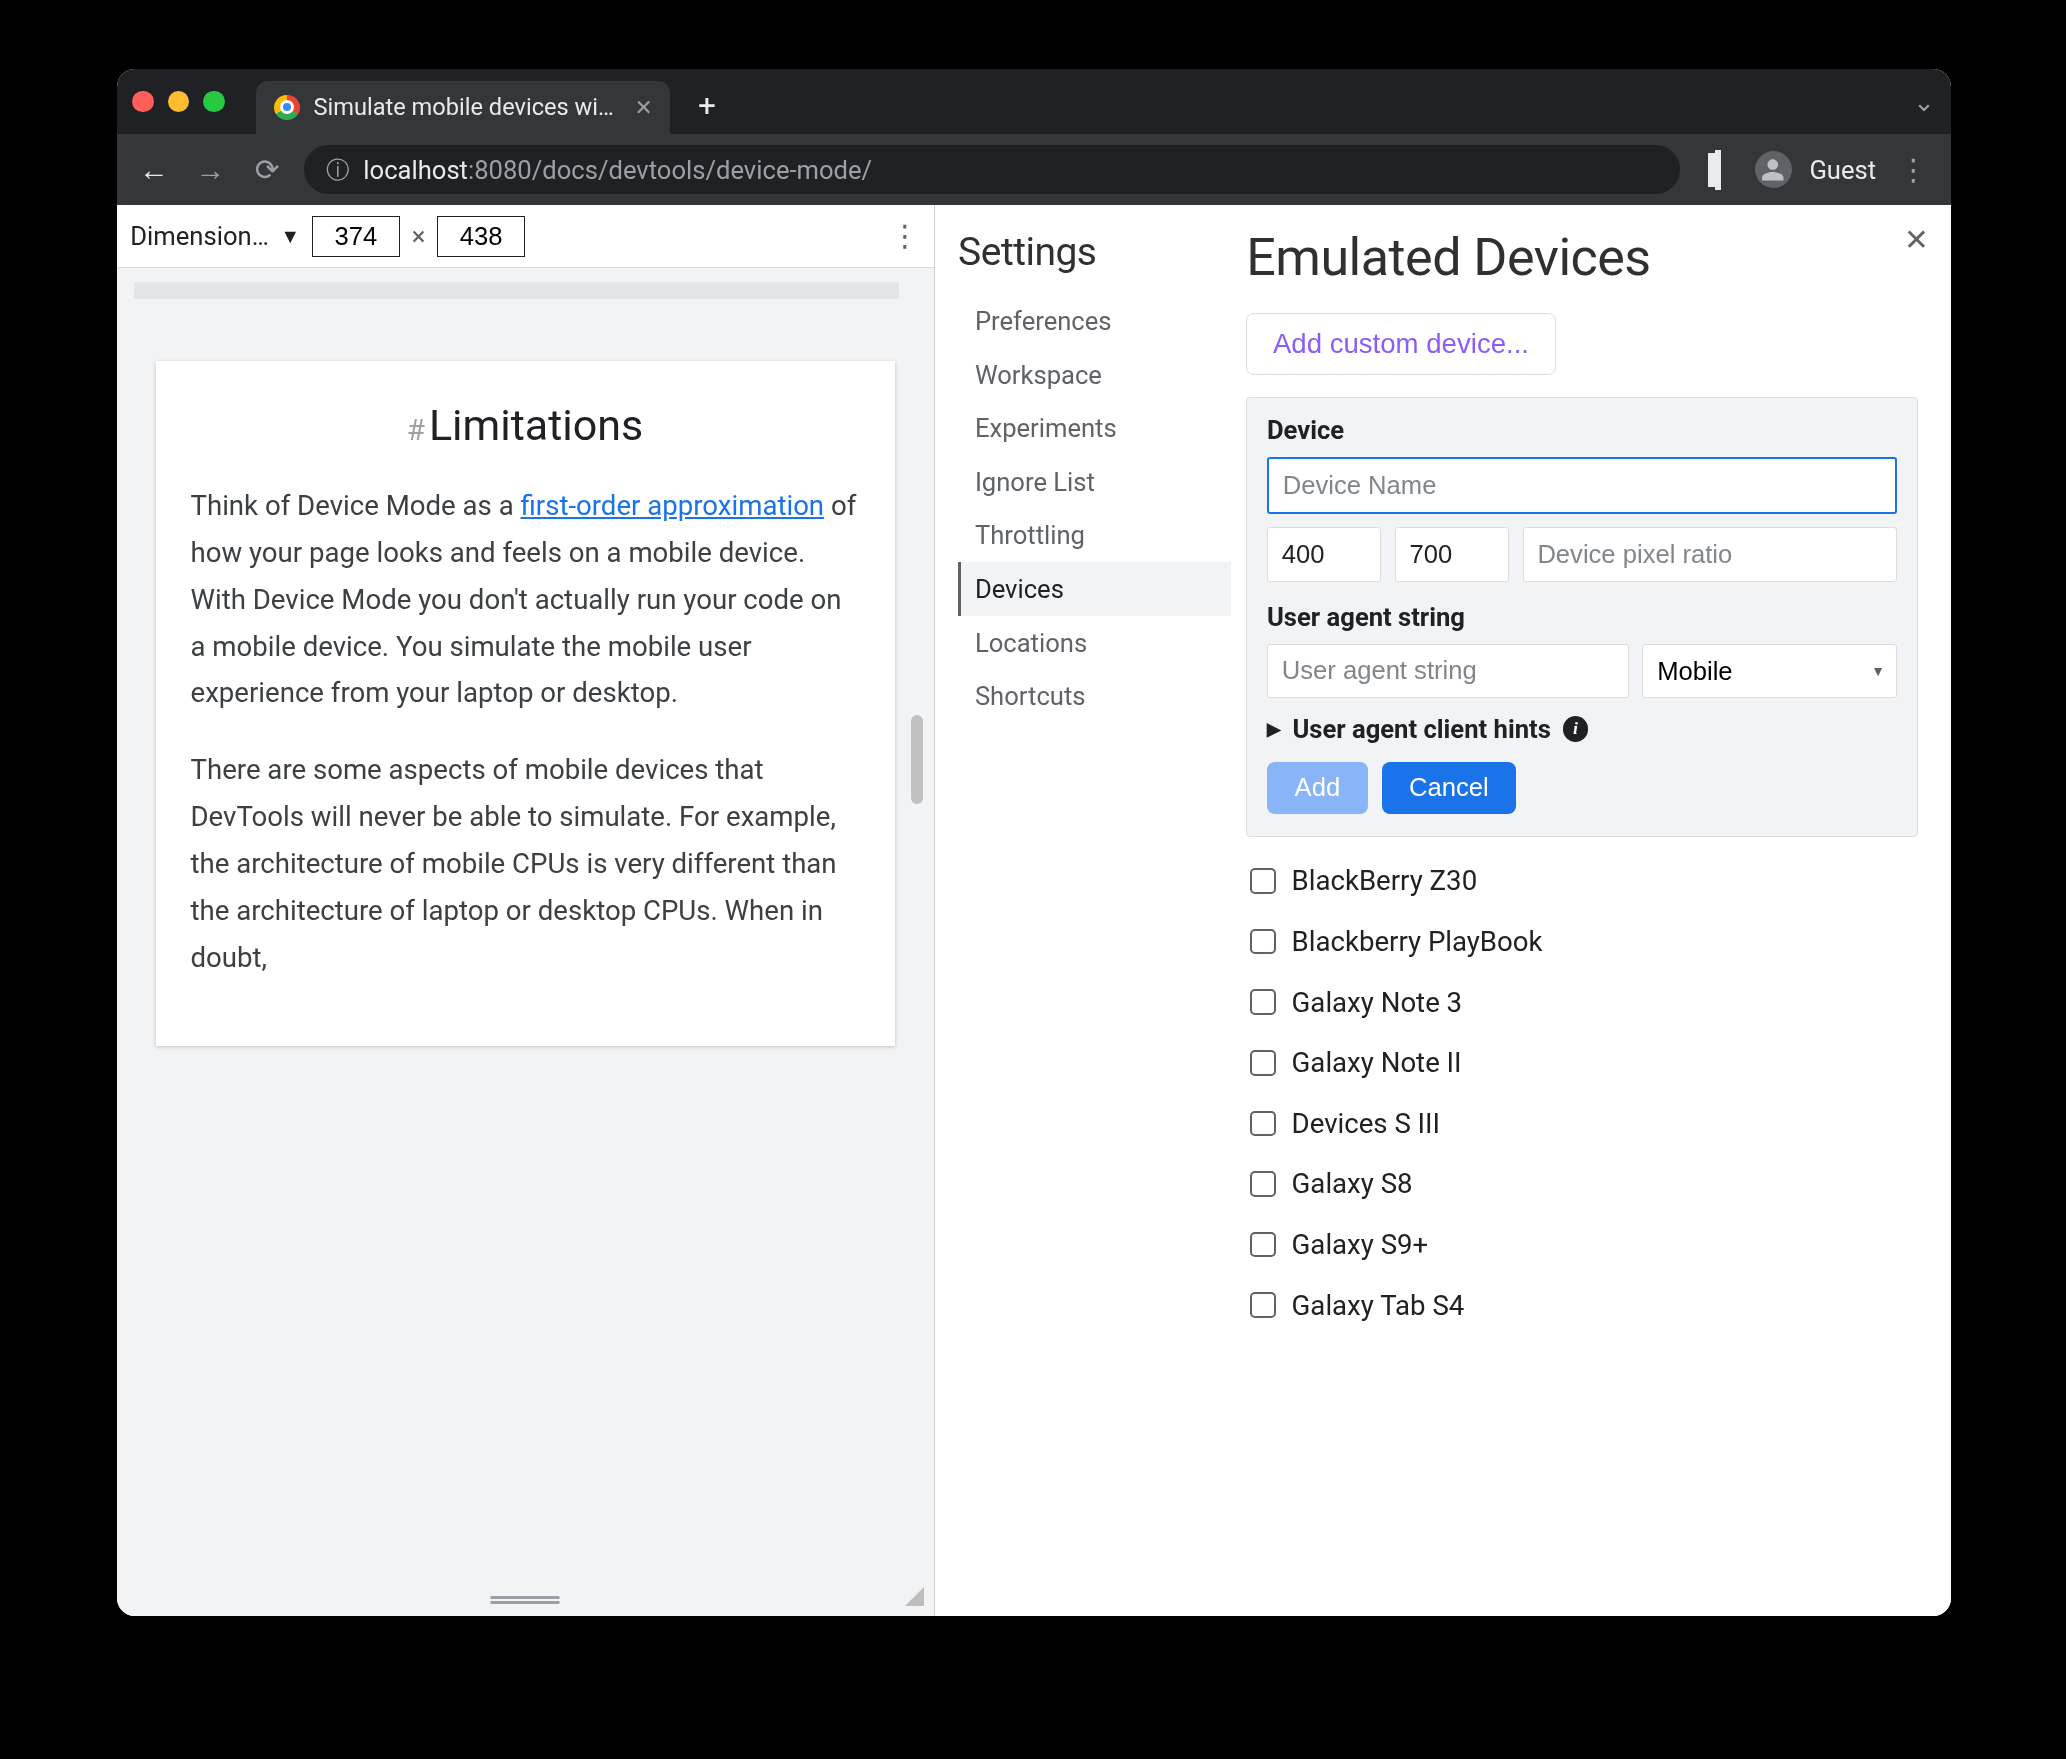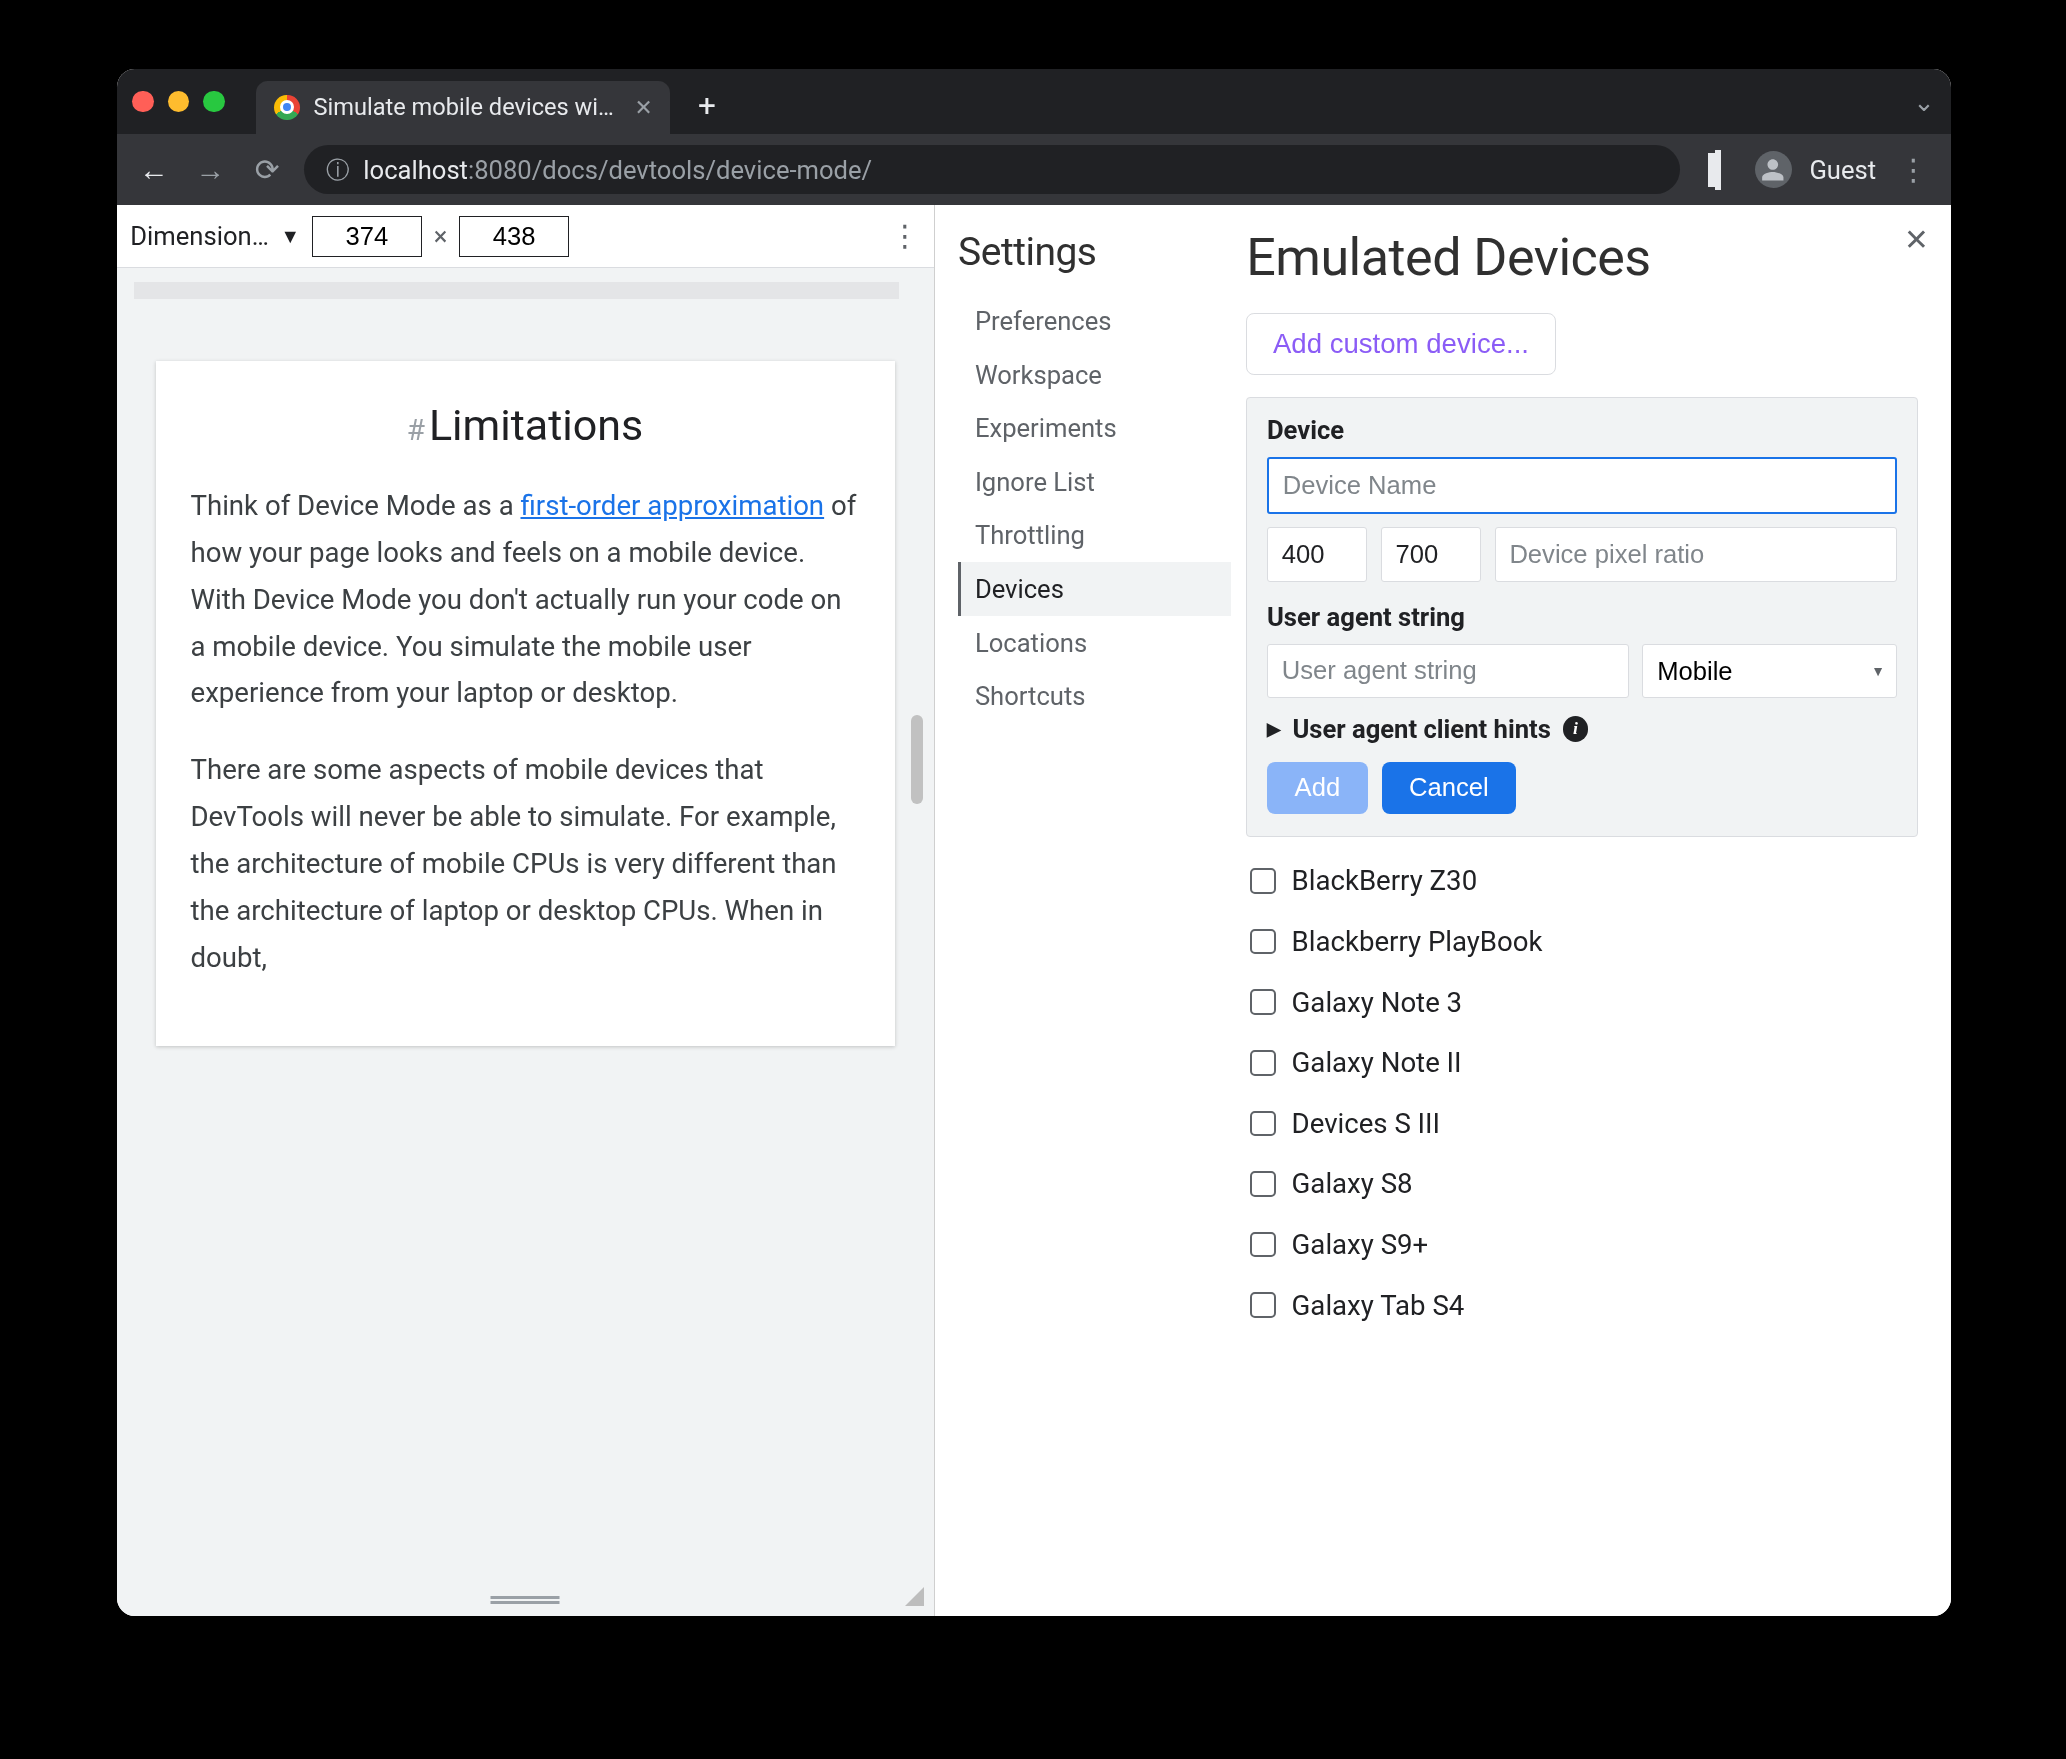--- a/index.html
+++ b/index.html
@@ -105,21 +105,21 @@
   
   .left-pane { width: 818px; background:#f1f3f4; display:flex; flex-direction:column; border-right:1px solid #cfcfcf;}
   .device-toolbar {
     height:63px; background:#fff; border-bottom:1px solid #dadce0;
     display:flex; align-items:center; padding:0 13.8px; gap:11.8px;
     font-size:25.6px; color:#202124;
   }
   .dim-label { max-width: 177px; overflow:hidden; text-overflow:ellipsis; white-space:nowrap; }
   .dim-dropdown { font-size:19.7px; }
   .dim-input {
-    width:110px; height:41px; border:1px solid #202124; text-align:center;
+    width:88px; height:41px; border:1px solid #202124; text-align:center;
     font-size:25.6px; background:#fff;
   }
   .dim-x { color:#5f6368; }
   .toolbar-kebab { margin-left:auto; color:#5f6368; font-size:29.6px; cursor:pointer; }
 
   .device-stage {
     flex:1; display:flex; justify-content:center; align-items:flex-start;
     padding: 13.8px 17.7px; position:relative;
   }
   .ruler-shadow {
@@ -175,21 +175,21 @@
     padding:17.7px 19.7px 21.7px 19.7px;
   }
   .form-label { font-size:25.6px; font-weight:700; color:#202124; margin-bottom:11.8px; display:block;}
   .text-input, .num-input {
     background:#fff; border:1px solid #dadce0; font-size:25.6px;
     padding:11.8px 13.8px; color:#202124; border-radius:3px;
   }
   .text-input::placeholder, .num-input::placeholder { color:#80868b; }
   .device-name-input { width:100%; border:2px solid #1a73e8; margin-bottom:13.8px;}
   .dim-row { display:flex; gap:13.8px; margin-bottom:19.7px;}
-  .dim-row .num-input { width:100px; }
+  .dim-row .num-input { width:114px; }
   .dim-row .dpr-input { flex:1; }
   .ua-row { display:flex; gap:13.8px; align-items:center; margin-bottom:15.8px;}
   .ua-row .text-input { flex:1; }
   .select-wrap { position:relative; flex:1;}
   .select-wrap select {
     width:100%; background:#fff; border:1px solid #dadce0;
     font-size:25.6px; padding:11.8px 33px 11.8px 13.8px; appearance:none; border-radius:3px;
   }
   .select-wrap::after { content:"▼"; position:absolute; right:11.8px; top:50%; transform:translateY(-50%); font-size:13.8px; color:#5f6368; pointer-events:none;}
   .hints-row { display:flex; align-items:center; gap:11.8px; font-size:25.6px; font-weight:700; color:#202124; margin-bottom:17.7px; cursor:pointer;}

